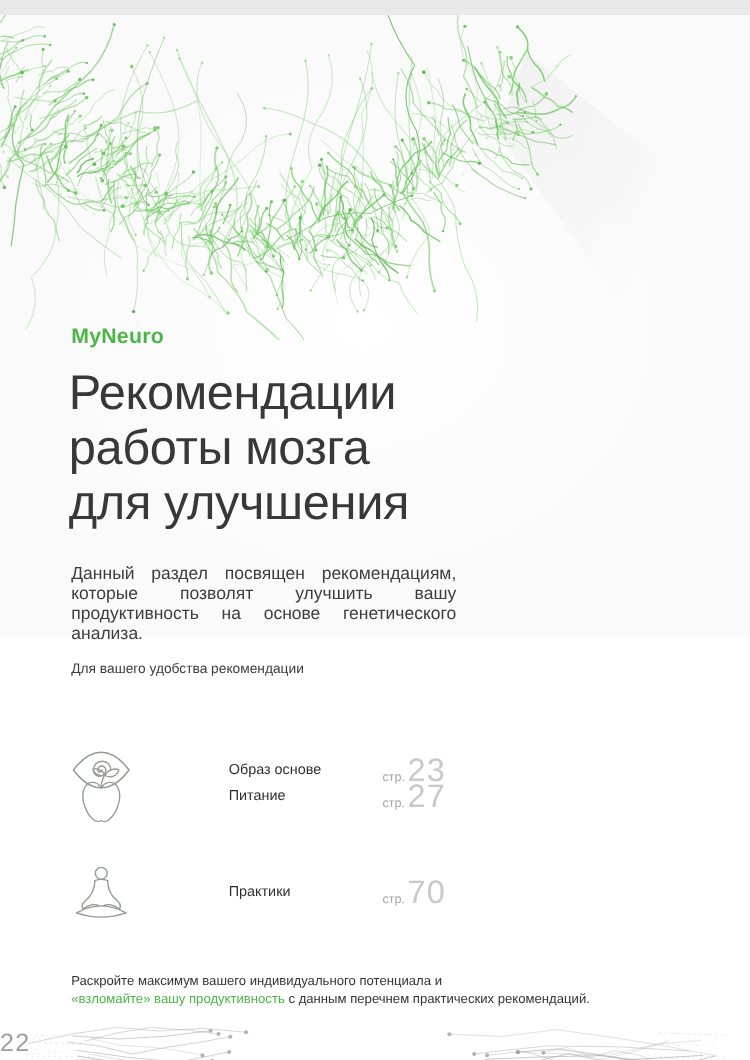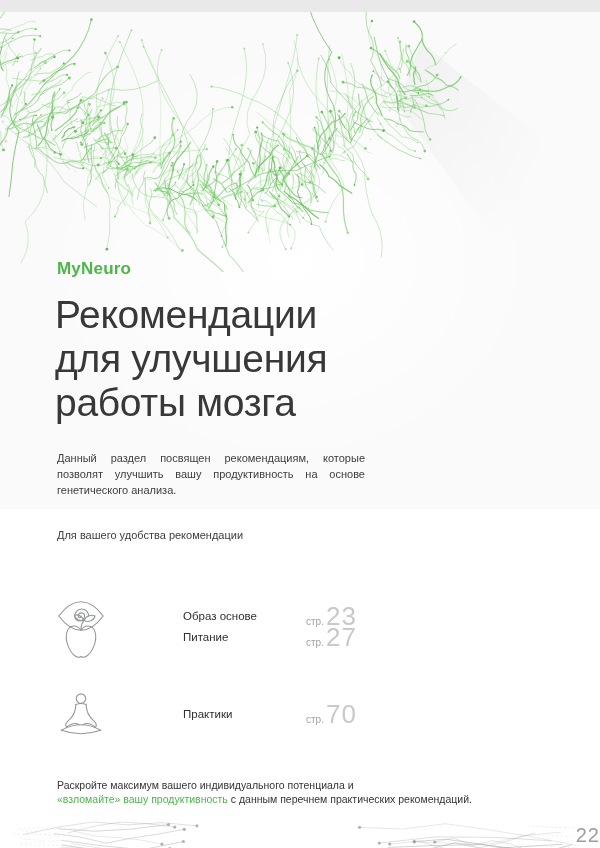--- a/index.html
+++ b/index.html
@@ -35,21 +35,21 @@
     position:absolute;left:57px;top:247px;
     font-size:17px;font-weight:600;letter-spacing:.2px;color:var(--accent);
   }
   .title{
     position:absolute;left:55px;top:281px;
     font-size:39px;line-height:44px;font-weight:500;letter-spacing:-.3px;
     color:var(--title);
   }
   .intro{
     position:absolute;left:57px;top:438px;width:308px;
-    font-size:11px;line-height:16px;font-weight:500;color:var(--body);
+    font-size:14px;line-height:16px;font-weight:500;color:var(--body);
     text-align:justify;text-align-last:left;
   }
   .note{
     position:absolute;left:57px;top:516px;
     font-size:11px;line-height:14.5px;font-weight:500;color:var(--body);
   }
   .section-row{position:absolute;left:57px;width:310px;height:48px;}
   .row-1{top:580px}.row-2{top:601px}.row-3{top:678px}
   .icon-cell{position:absolute;left:0;top:0;width:48px;height:48px;
     display:flex;align-items:center;justify-content:center;}
@@ -64,21 +64,21 @@
     display:flex;align-items:baseline;gap:2px;white-space:nowrap;
   }
   .page-ref .pref{font-size:10px;color:var(--muted);}
   .page-ref .pnum{font-size:26px;font-weight:500;letter-spacing:1px;color:var(--bignum);}
   .outro{
     position:absolute;left:57px;top:766px;width:480px;
     font-size:10.5px;line-height:14px;font-weight:500;color:#353535;
   }
   .outro .green{color:var(--accent);}
   .footer-num{
-    position:absolute;left:0;top:812px;width:600px;text-align:right;
+    position:absolute;left:0;top:812px;width:600px;text-align:left;
     font-size:20px;font-weight:500;letter-spacing:1px;color:#9d9d9d;
   }
   .net-svg{position:absolute;top:806px;}
   .net-left{left:8px;}
   .net-right{left:340px;}
 </style>
 </head>
 <body>
 
 <div class="page">
@@ -765,22 +765,22 @@
       <circle cx="247.3" cy="180.8" r="1.06" fill="#5fb954" opacity="0.37"></circle>
       <circle cx="354.4" cy="103.2" r="1.08" fill="#7ccd6f" opacity="0.55"></circle>
       <circle cx="128.3" cy="173.3" r="0.79" fill="#5fb954" opacity="0.45"></circle>
       <circle cx="136.6" cy="160.3" r="1.22" fill="#96dc8c" opacity="0.41"></circle>
     </svg>
 
   <div class="brand">MyNeuro</div>
 
   <h1 class="title" style="margin:0">
     <div>Рекомендации</div>
+    <div>работы мозга</div>
     <div>для улучшения</div>
-    <div>работы мозга</div>
   </h1>
 
   <p class="intro" style="margin:0">Данный раздел посвящен рекомендациям, которые позволят улучшить вашу продуктивность на основе генетического анализа.</p>
 
   <div class="note">
     <div>Для вашего удобства рекомендации</div>
   </div>
 
   <div class="section-row row-1">
     <div class="icon-cell">

